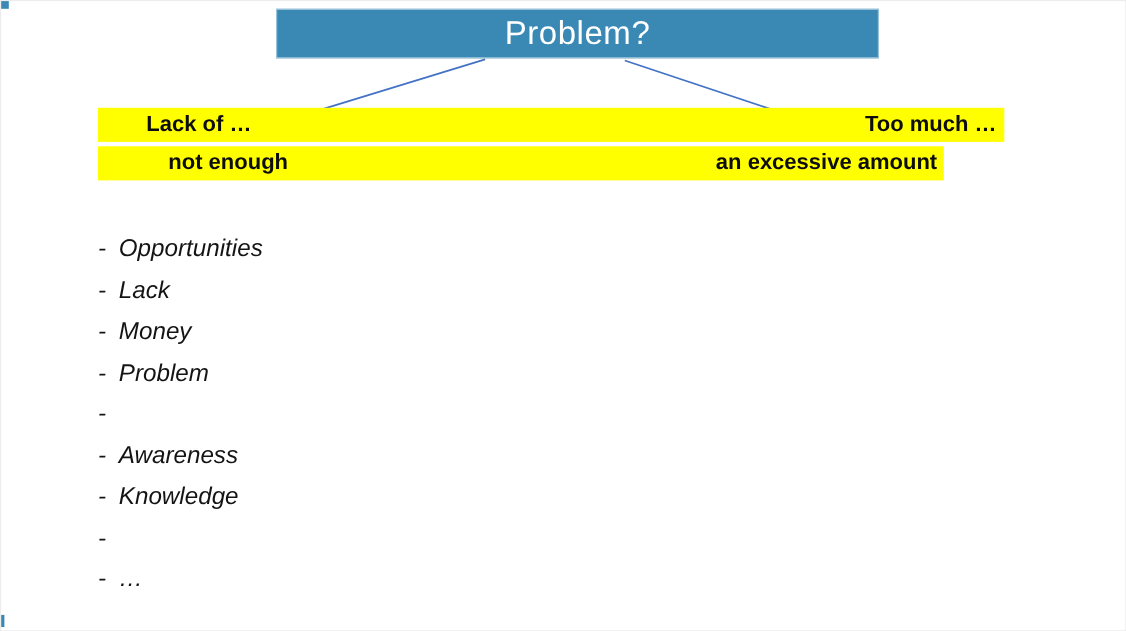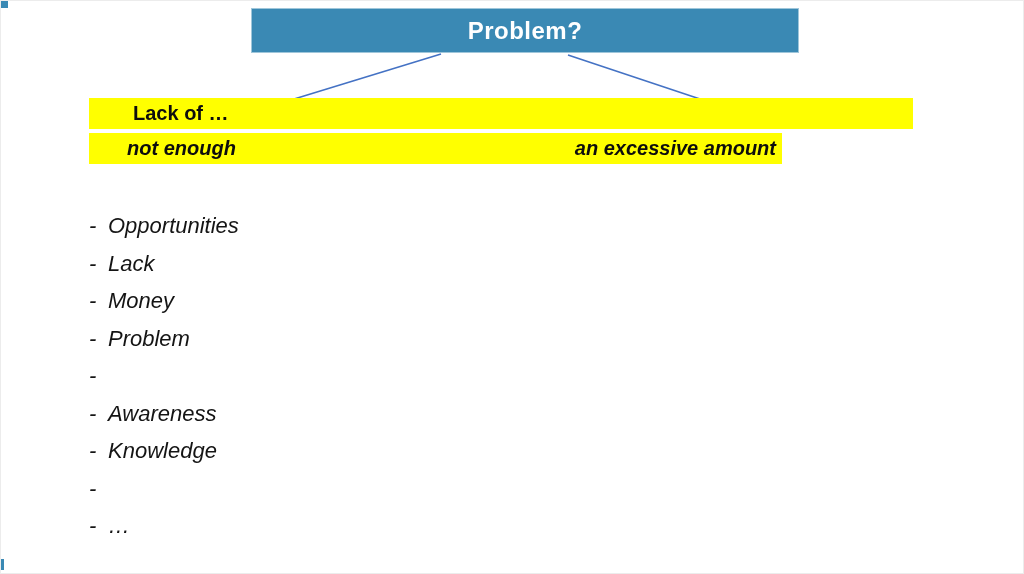--- a/index.html
+++ b/index.html
@@ -35,22 +35,22 @@
     width: 548px; height: 45px;
     background: var(--accent, #3a89b4);
     border: 1px solid #9fc6da;
     box-sizing: border-box;
     display: flex;
     align-items: center;
     justify-content: center;
   }
   .title-box .title-text {
     color: var(--title-color, #ffffff);
-    font-size: 24px;
-    font-weight: bold;
+    font-size: 30px;
+    font-weight: normal;
     letter-spacing: 0.5px;
   }
   .arrows-layer {
     position: absolute;
     left: 0; top: 0;
     width: 1024px; height: 574px;
     pointer-events: none;
   }
   .arrows-layer line {
     stroke: var(--arrow-color, #4472c4);
@@ -73,24 +73,23 @@
     color: #0d0d0d;
   }
   .hl-row-1 {
     top: 97px;
     width: 824px;
     padding-left: 44px;
     padding-right: 7px;
   }
   .hl-row-2 {
     top: 132px;
-    width: 693px;
-    padding-left: 38px;
+    width: 769px;
+    padding-left: 64px;
     padding-right: 6px;
-    font-style: italic;
   }
   .dash-list {
     position: absolute;
     left: 88px;
     top: 206px;
     width: 900px;
     font-style: italic;
     font-size: 22px;
     color: #141414;
   }
@@ -122,20 +121,21 @@
       <marker id="ah" class="arrowhead" markerWidth="9" markerHeight="9" refX="7" refY="3.5" orient="auto" markerUnits="userSpaceOnUse">
         <path d="M0,0 L8,3.5 L0,7 L2.5,3.5 Z" class="arrowhead"></path>
       </marker>
     </defs>
     <line x1="440" y1="53" x2="267" y2="106" marker-end="url(#ah)"></line>
     <line x1="567" y1="54" x2="747" y2="114" marker-end="url(#ah)"></line>
   </svg>
 
   <div class="hl-row hl-row-1">
     <span>Lack of …</span>
+    <span>Too much …</span>
   </div>
 
   <div class="hl-row hl-row-2">
     <span>not enough</span>
     <span>an excessive amount</span>
   </div>
 
   <div class="dash-list">
 
       <div class="list-item">

